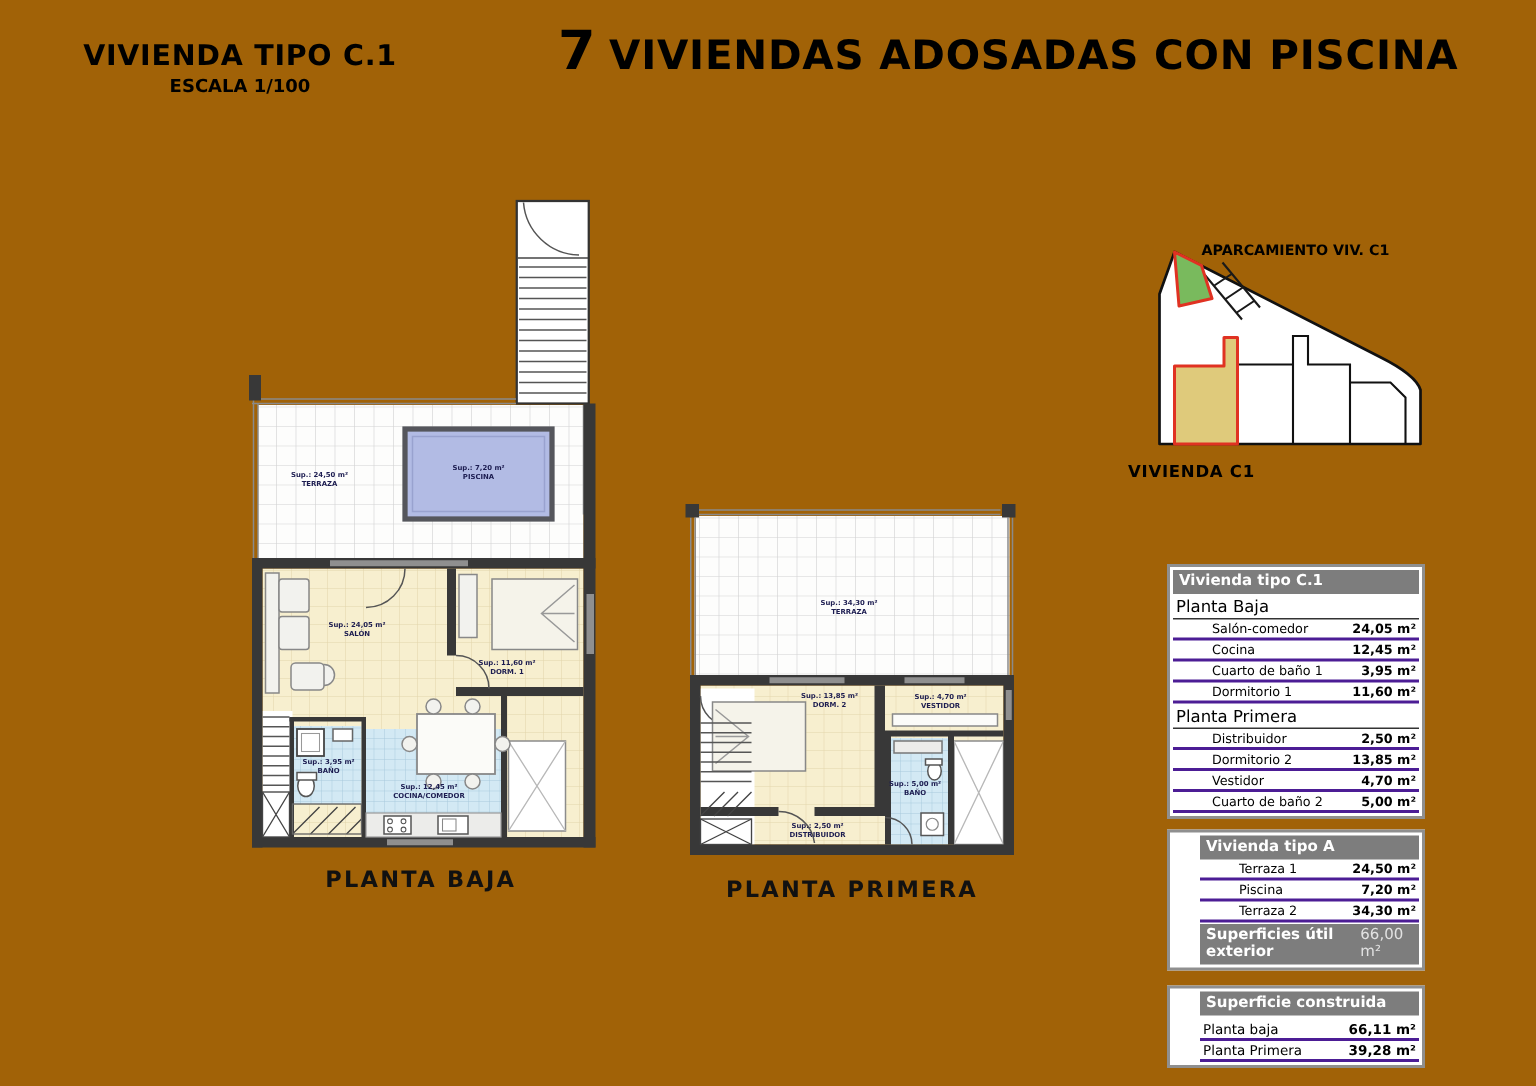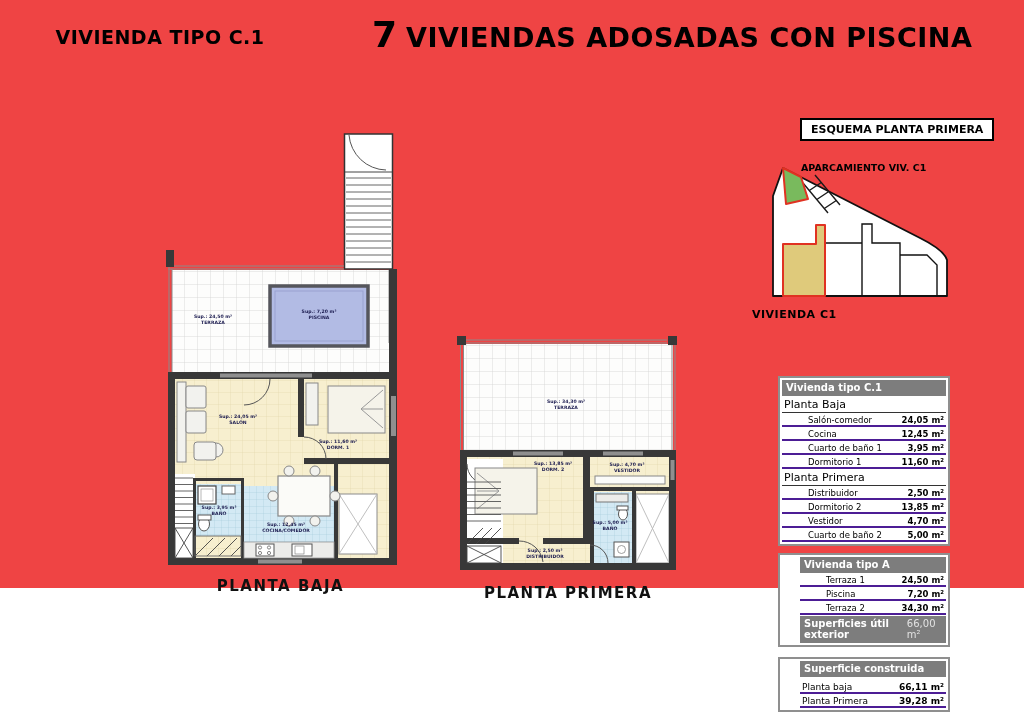--- a/index.html
+++ b/index.html
@@ -1,17 +1,17 @@
 <!DOCTYPE html>
 <html><head>
 <meta charset="utf-8">
 <style>
   html,body{margin:0;padding:0;background:#ffffff;width:1024px;height:724px;overflow:hidden;
     font-family:"DejaVu Sans","Liberation Sans",sans-serif;}
-  .sheet{position:relative;width:1024px;height:588px;background:#ef4444;}
+  .sheet{position:relative;width:1024px;height:724px;background:#a16207;}
   .abs{position:absolute;}
   
   .sheet-title{left:35px;top:26px;width:250px;text-align:center;color:#000;}
   .sheet-title .t1{font-size:19px;font-weight:bold;letter-spacing:.5px;}
   .sheet-title .t2{font-size:12px;font-weight:bold;margin-top:2px;}
   .main-title{left:372px;top:14px;display:flex;align-items:baseline;gap:9px;color:#000;}
   .main-title .num{font-size:36px;font-weight:bold;}
   .main-title .txt{font-size:27px;font-weight:bold;letter-spacing:.5px;white-space:nowrap;}
   
   .esq-title{left:800px;top:118px;border:2px solid #000;padding:3px 9px;font-size:11px;
@@ -38,20 +38,21 @@
   .rl{font-size:4.6px;font-weight:bold;fill:#1c1c50;text-anchor:middle;
       font-family:"DejaVu Sans","Liberation Sans",sans-serif;}
 </style>
 </head>
 <body>
 
 <div class="sheet">
 
   <div class="abs sheet-title">
     <div class="t1">VIVIENDA TIPO C.1</div>
+    <div class="t2">ESCALA 1/100</div>
   </div>
 
   <div class="abs main-title">
     <span class="num">7</span>
     <span class="txt">VIVIENDAS ADOSADAS CON PISCINA</span>
   </div>
 
   <svg class="abs" style="left:158px;top:128px;" width="245" height="440" viewBox="0 0 245 440">
     <defs>
       <pattern id="pb-terr" width="13" height="13" patternUnits="userSpaceOnUse">
@@ -263,21 +264,20 @@
     <text class="rl" x="100" y="139">DORM. 2</text>
     <text class="rl" x="174" y="134">Sup.: 4,70 m²</text>
     <text class="rl" x="174" y="140">VESTIDOR</text>
     <text class="rl" x="157" y="192">Sup.: 5,00 m²</text>
     <text class="rl" x="157" y="198">BAÑO</text>
     <text class="rl" x="92" y="220">Sup.: 2,50 m²</text>
     <text class="rl" x="92" y="226">DISTRIBUIDOR</text>
   </svg>
   <div class="abs plan-caption cap-primera">PLANTA PRIMERA</div>
 
-  <div class="abs esq-title">ESQUEMA PLANTA PRIMERA</div>
   <div class="abs aparc-label">APARCAMIENTO VIV. C1</div>
   <svg class="abs" style="left:770px;top:158px;" width="190" height="150" viewBox="0 0 190 150">
     <path d="M13 10 L150 80 Q174 92 177 102 L177 138 L3 138 L3 38 Z" fill="#ffffff" stroke="#111" stroke-width="1.8" stroke-linejoin="round"></path>
     <path d="M33 25 L58 55 M45 17 L70 47 M39.3 32.5 L51.3 24.5 M46.8 41.5 L58.8 33.5 M54.3 50.5 L66.3 42.5" stroke="#1a1a1a" stroke-width="1.4" fill="none"></path>
     <path d="M55 138 L55 85 L92 85 L92 66 L102 66 L102 85 L130 85 L130 97 L157 97 L167 107 L167 138 M92 85 V138 M130 97 V138" fill="none" stroke="#111" stroke-width="1.4"></path>
     <path d="M13 10 L31 19 L38 41 L16 46 Z" fill="#79ba5d" stroke="#e03222" stroke-width="2" stroke-linejoin="round"></path>
     <path d="M13 86 H46 V67 H55 V138 H13 Z" fill="#dfca7b" stroke="#e03222" stroke-width="2" stroke-linejoin="round"></path>
   </svg>
   <div class="abs viv-c1">VIVIENDA C1</div>
 

